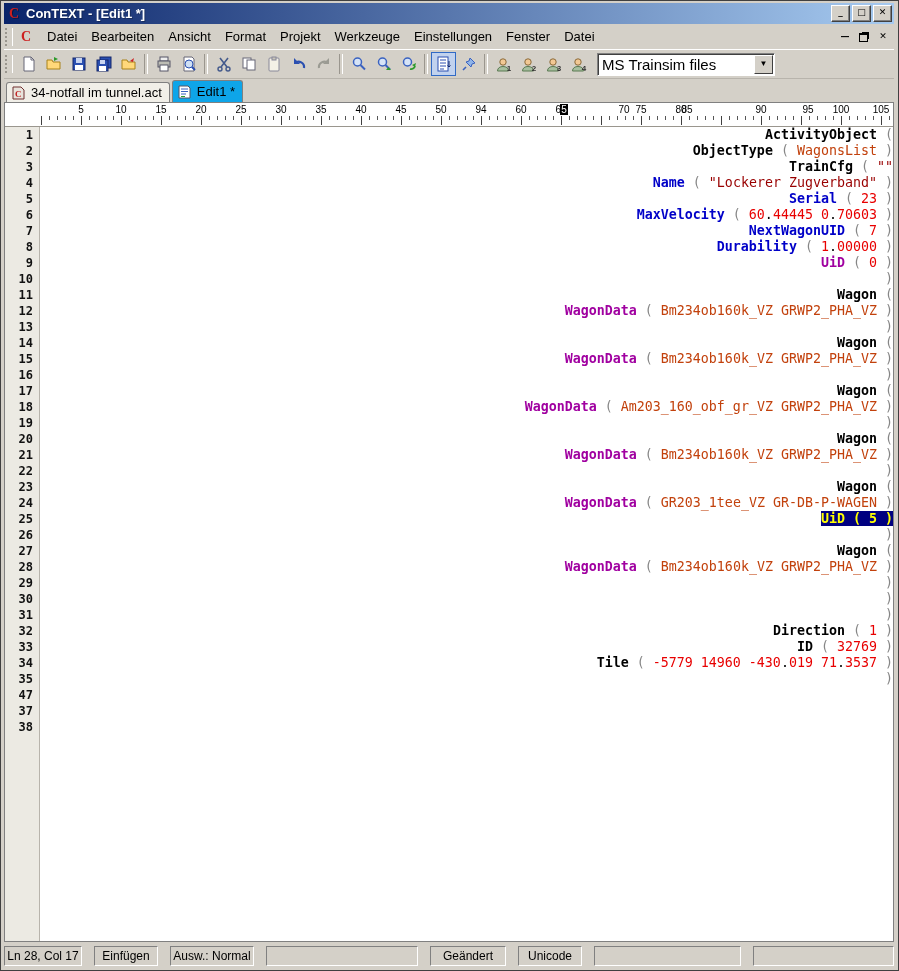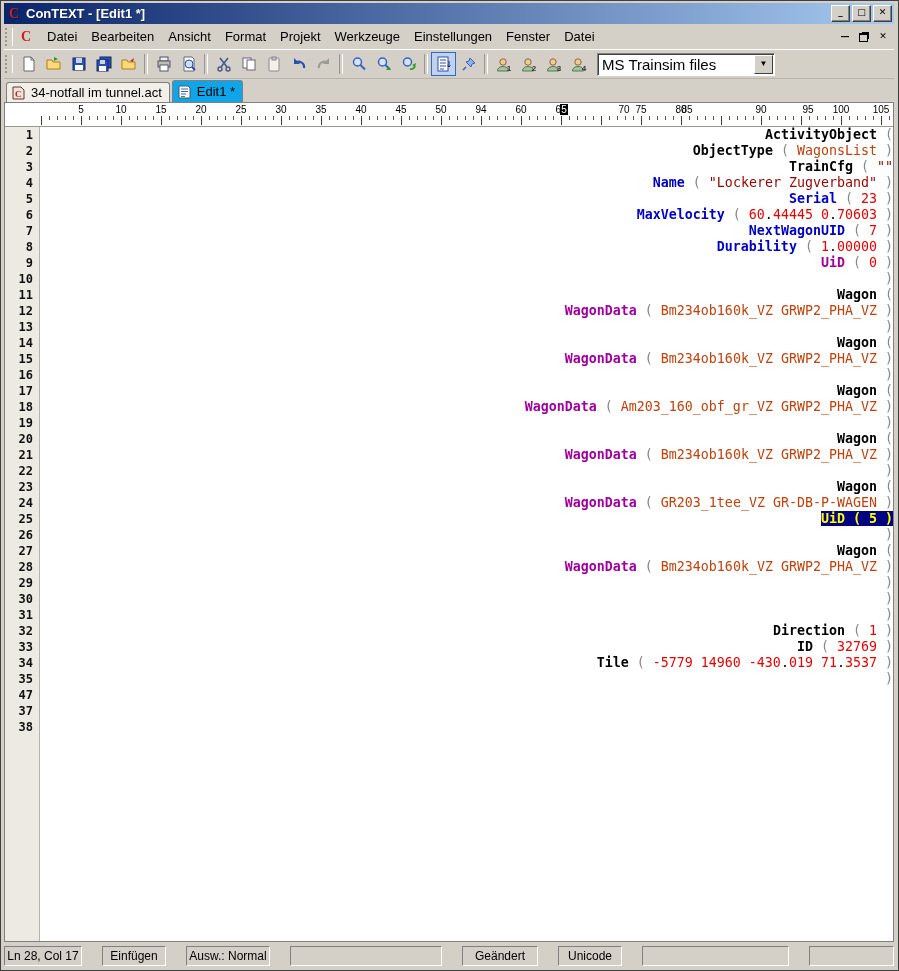--- a/index.html
+++ b/index.html
@@ -75,21 +75,21 @@
   .cline .kp{font-weight:bold;color:var(--kwpurple);}
   .cline .num{color:var(--numred);}
   .cline .dot{color:#000;}
   .cline .par{color:var(--paren);}
   .cline .str{color:var(--string);}
   .cline .t{color:#c2410c;}
   .cline .sel{font-weight:bold;background:var(--selbg);color:var(--selfg);}
 
   
   .statusbar{height:24px;flex:none;display:flex;align-items:center;padding-top:2px;}
-  .spanel{height:18px;margin-right:20px;border:1px solid;border-color:#808080 #fff #fff #808080;
+  .spanel{height:18px;margin-right:12px;border:1px solid;border-color:#808080 #fff #fff #808080;
           font-size:12px;line-height:18px;text-align:center;color:#000;overflow:hidden;white-space:nowrap;}
   .spanel.last{flex:1;margin-right:0;position:relative;}
 </style>
 </head>
 <body>
 
 <div class="window">
 
   <div class="titlebar">
     <div class="title-logo">C</div>

